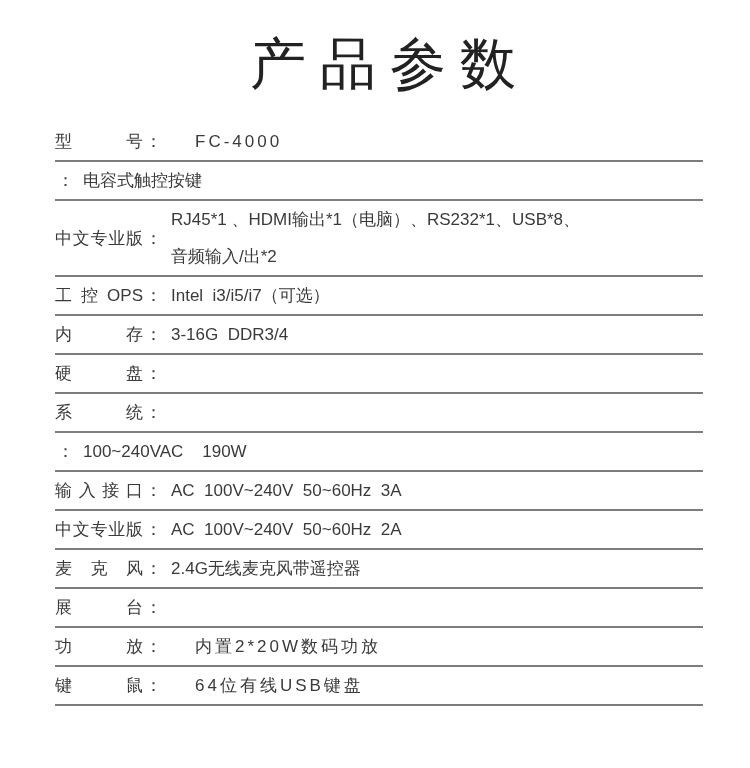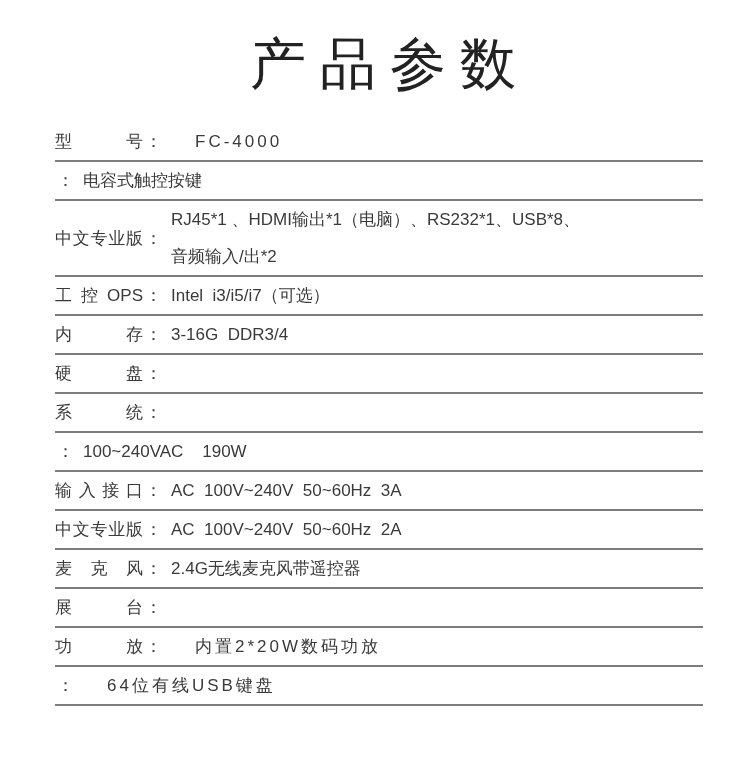--- a/index.html
+++ b/index.html
@@ -136,18 +136,19 @@
         <span class="colon">：</span>
     </div>
 
     <div class="row">
       <span class="label">功放</span>
         <span class="colon">：</span>
         <span class="value spaced">内置2*20W数码功放</span>
     </div>
 
     <div class="row">
+      <span class="label">键鼠</span>
         <span class="colon">：</span>
         <span class="value spaced">64位有线USB键盘</span>
     </div>
 
   </div>
 </div>
 
 </body></html>

